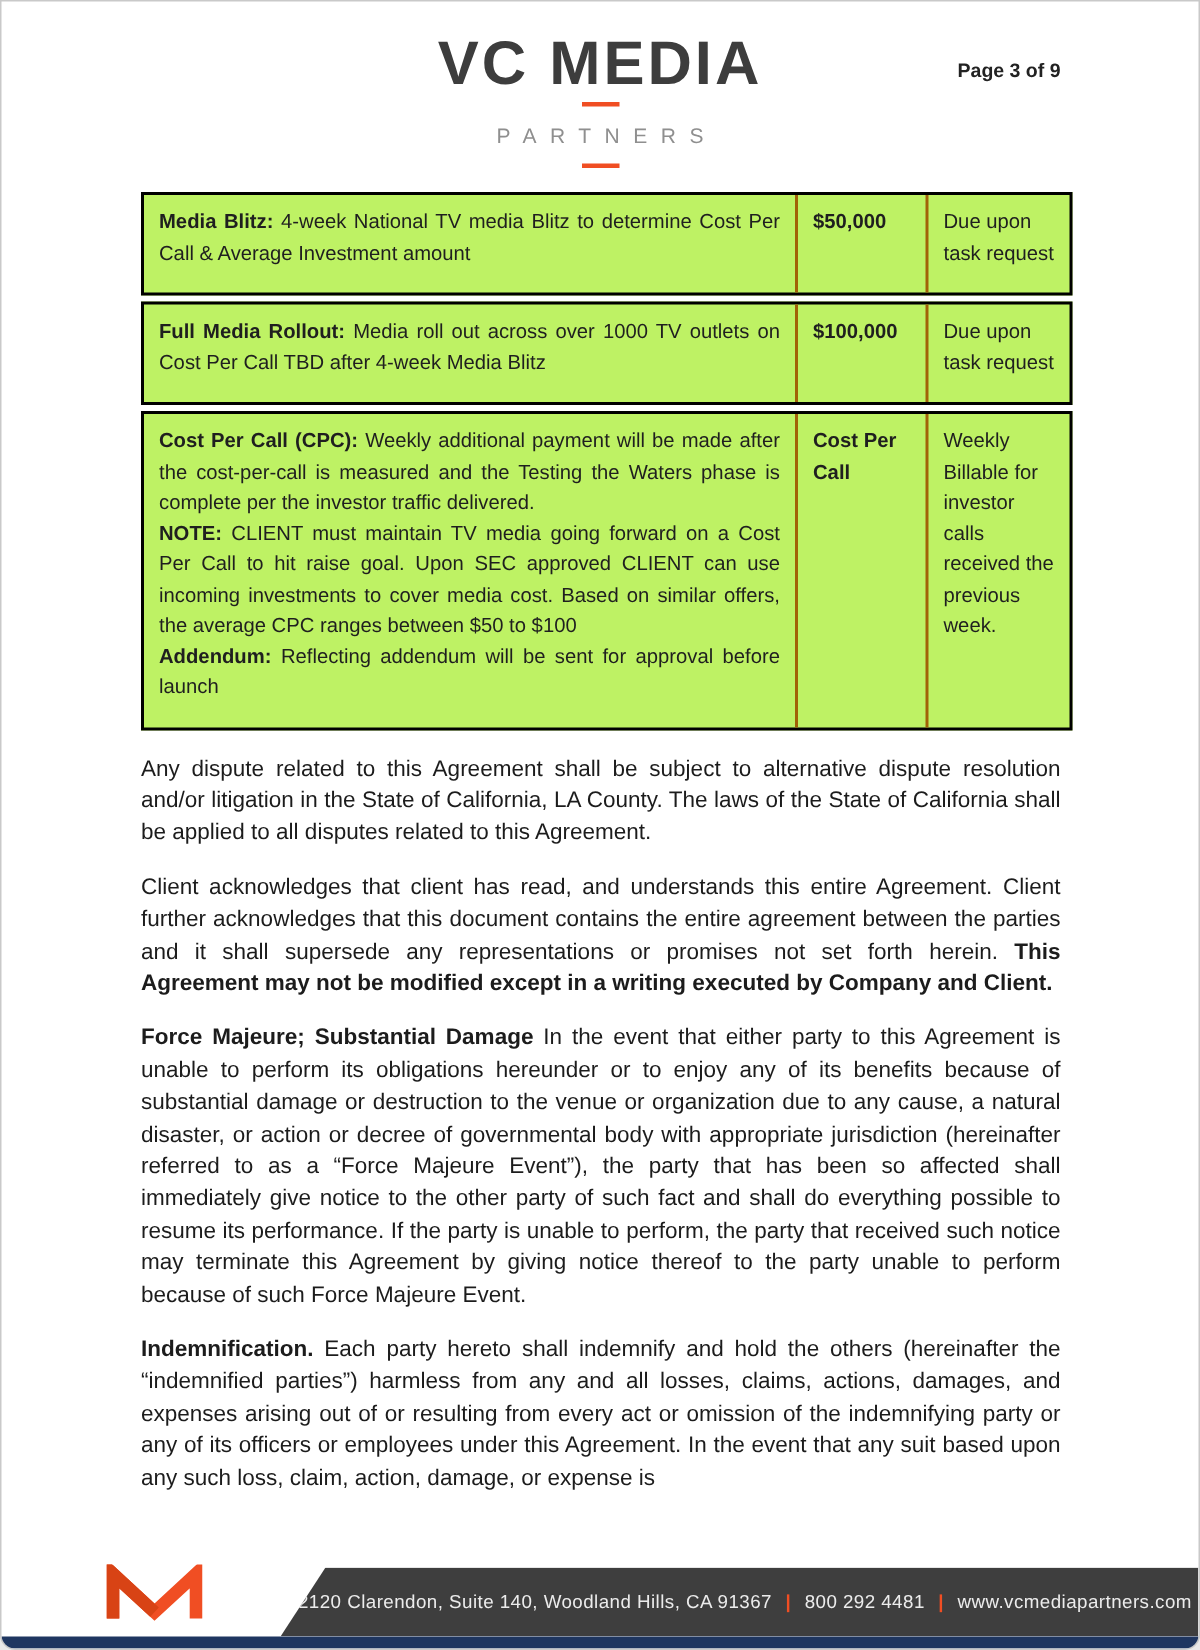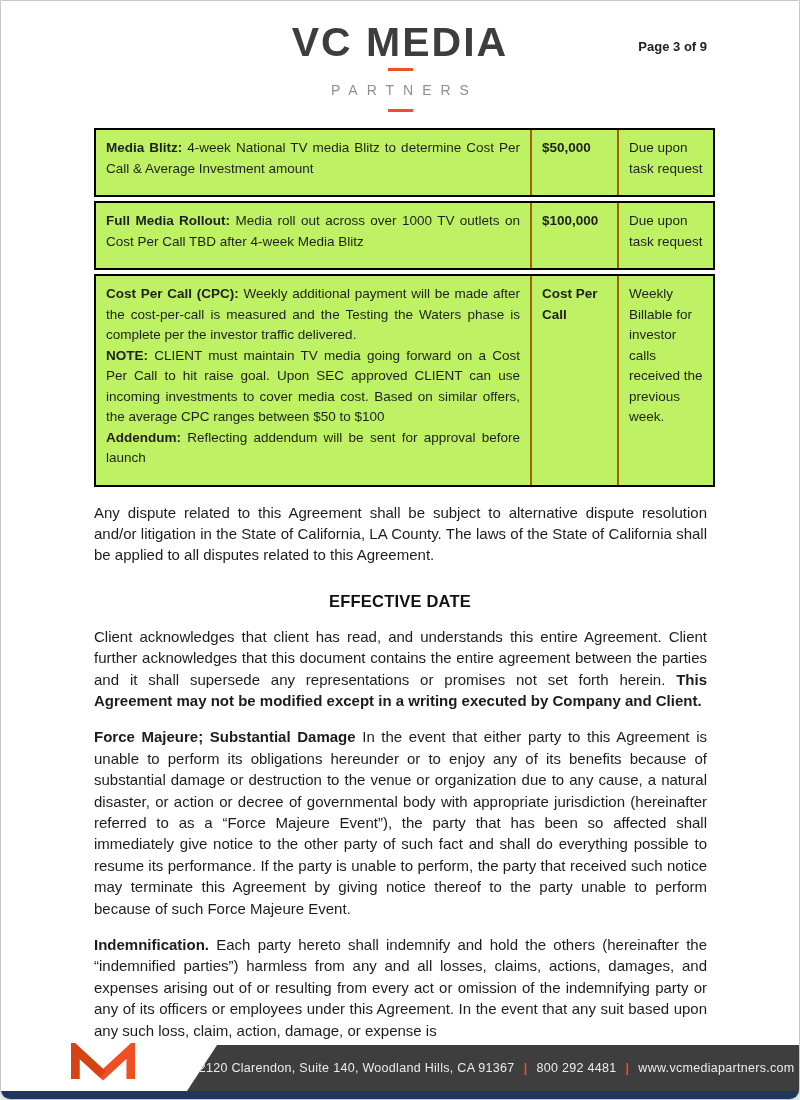--- a/index.html
+++ b/index.html
@@ -110,21 +110,20 @@
         <p><b>Addendum:</b><span> Reflecting addendum will be sent for approval before launch</span></p>
       </div>
       <div class="cell price">Cost Per Call</div>
       <div class="cell terms">Weekly Billable for investor calls received the previous week.</div>
     </div>
 
   </div>
 
   <p class="body-text">Any dispute related to this Agreement shall be subject to alternative dispute resolution and/or litigation in the State of California, LA County. The laws of the State of California shall be applied to all disputes related to this Agreement.</p>
 
-  <h2 class="section-heading ed-heading">EFFECTIVE DATE</h2>
 
   <p class="body-text"><span>Client acknowledges that client has read, and understands this entire Agreement. Client further acknowledges that this document contains the entire agreement between the parties and it shall supersede any representations or promises not set forth herein. </span><b>This Agreement may not be modified except in a writing executed by Company and Client.</b></p>
 
   <p class="body-text"><b>Force Majeure; Substantial Damage</b><span>  In the event that either party to this Agreement is unable to perform its obligations hereunder or to enjoy any of its benefits because of substantial damage or destruction to the venue or organization due to any cause, a natural disaster, or action or decree of governmental body with appropriate jurisdiction (hereinafter referred to as a “Force Majeure Event”), the party that has been so affected shall immediately give notice to the other party of such fact and shall do everything possible to resume its performance.  If the party is unable to perform, the party that received such notice may terminate this Agreement by giving notice thereof to the party unable to perform because of such Force Majeure Event.</span></p>
 
   <p class="body-text"><b>Indemnification.</b><span>  Each party hereto shall indemnify and hold the others (hereinafter the “indemnified parties”) harmless from any and all losses, claims, actions, damages, and expenses arising out of or resulting from every act or omission of the indemnifying party or any of its officers or employees under this Agreement.  In the event that any suit based upon any such loss, claim, action, damage, or expense is</span></p>
 
   <div class="footer">
     <div class="footer-logo">
       <svg viewBox="0 0 60 36" width="64" height="40" aria-hidden="true">

